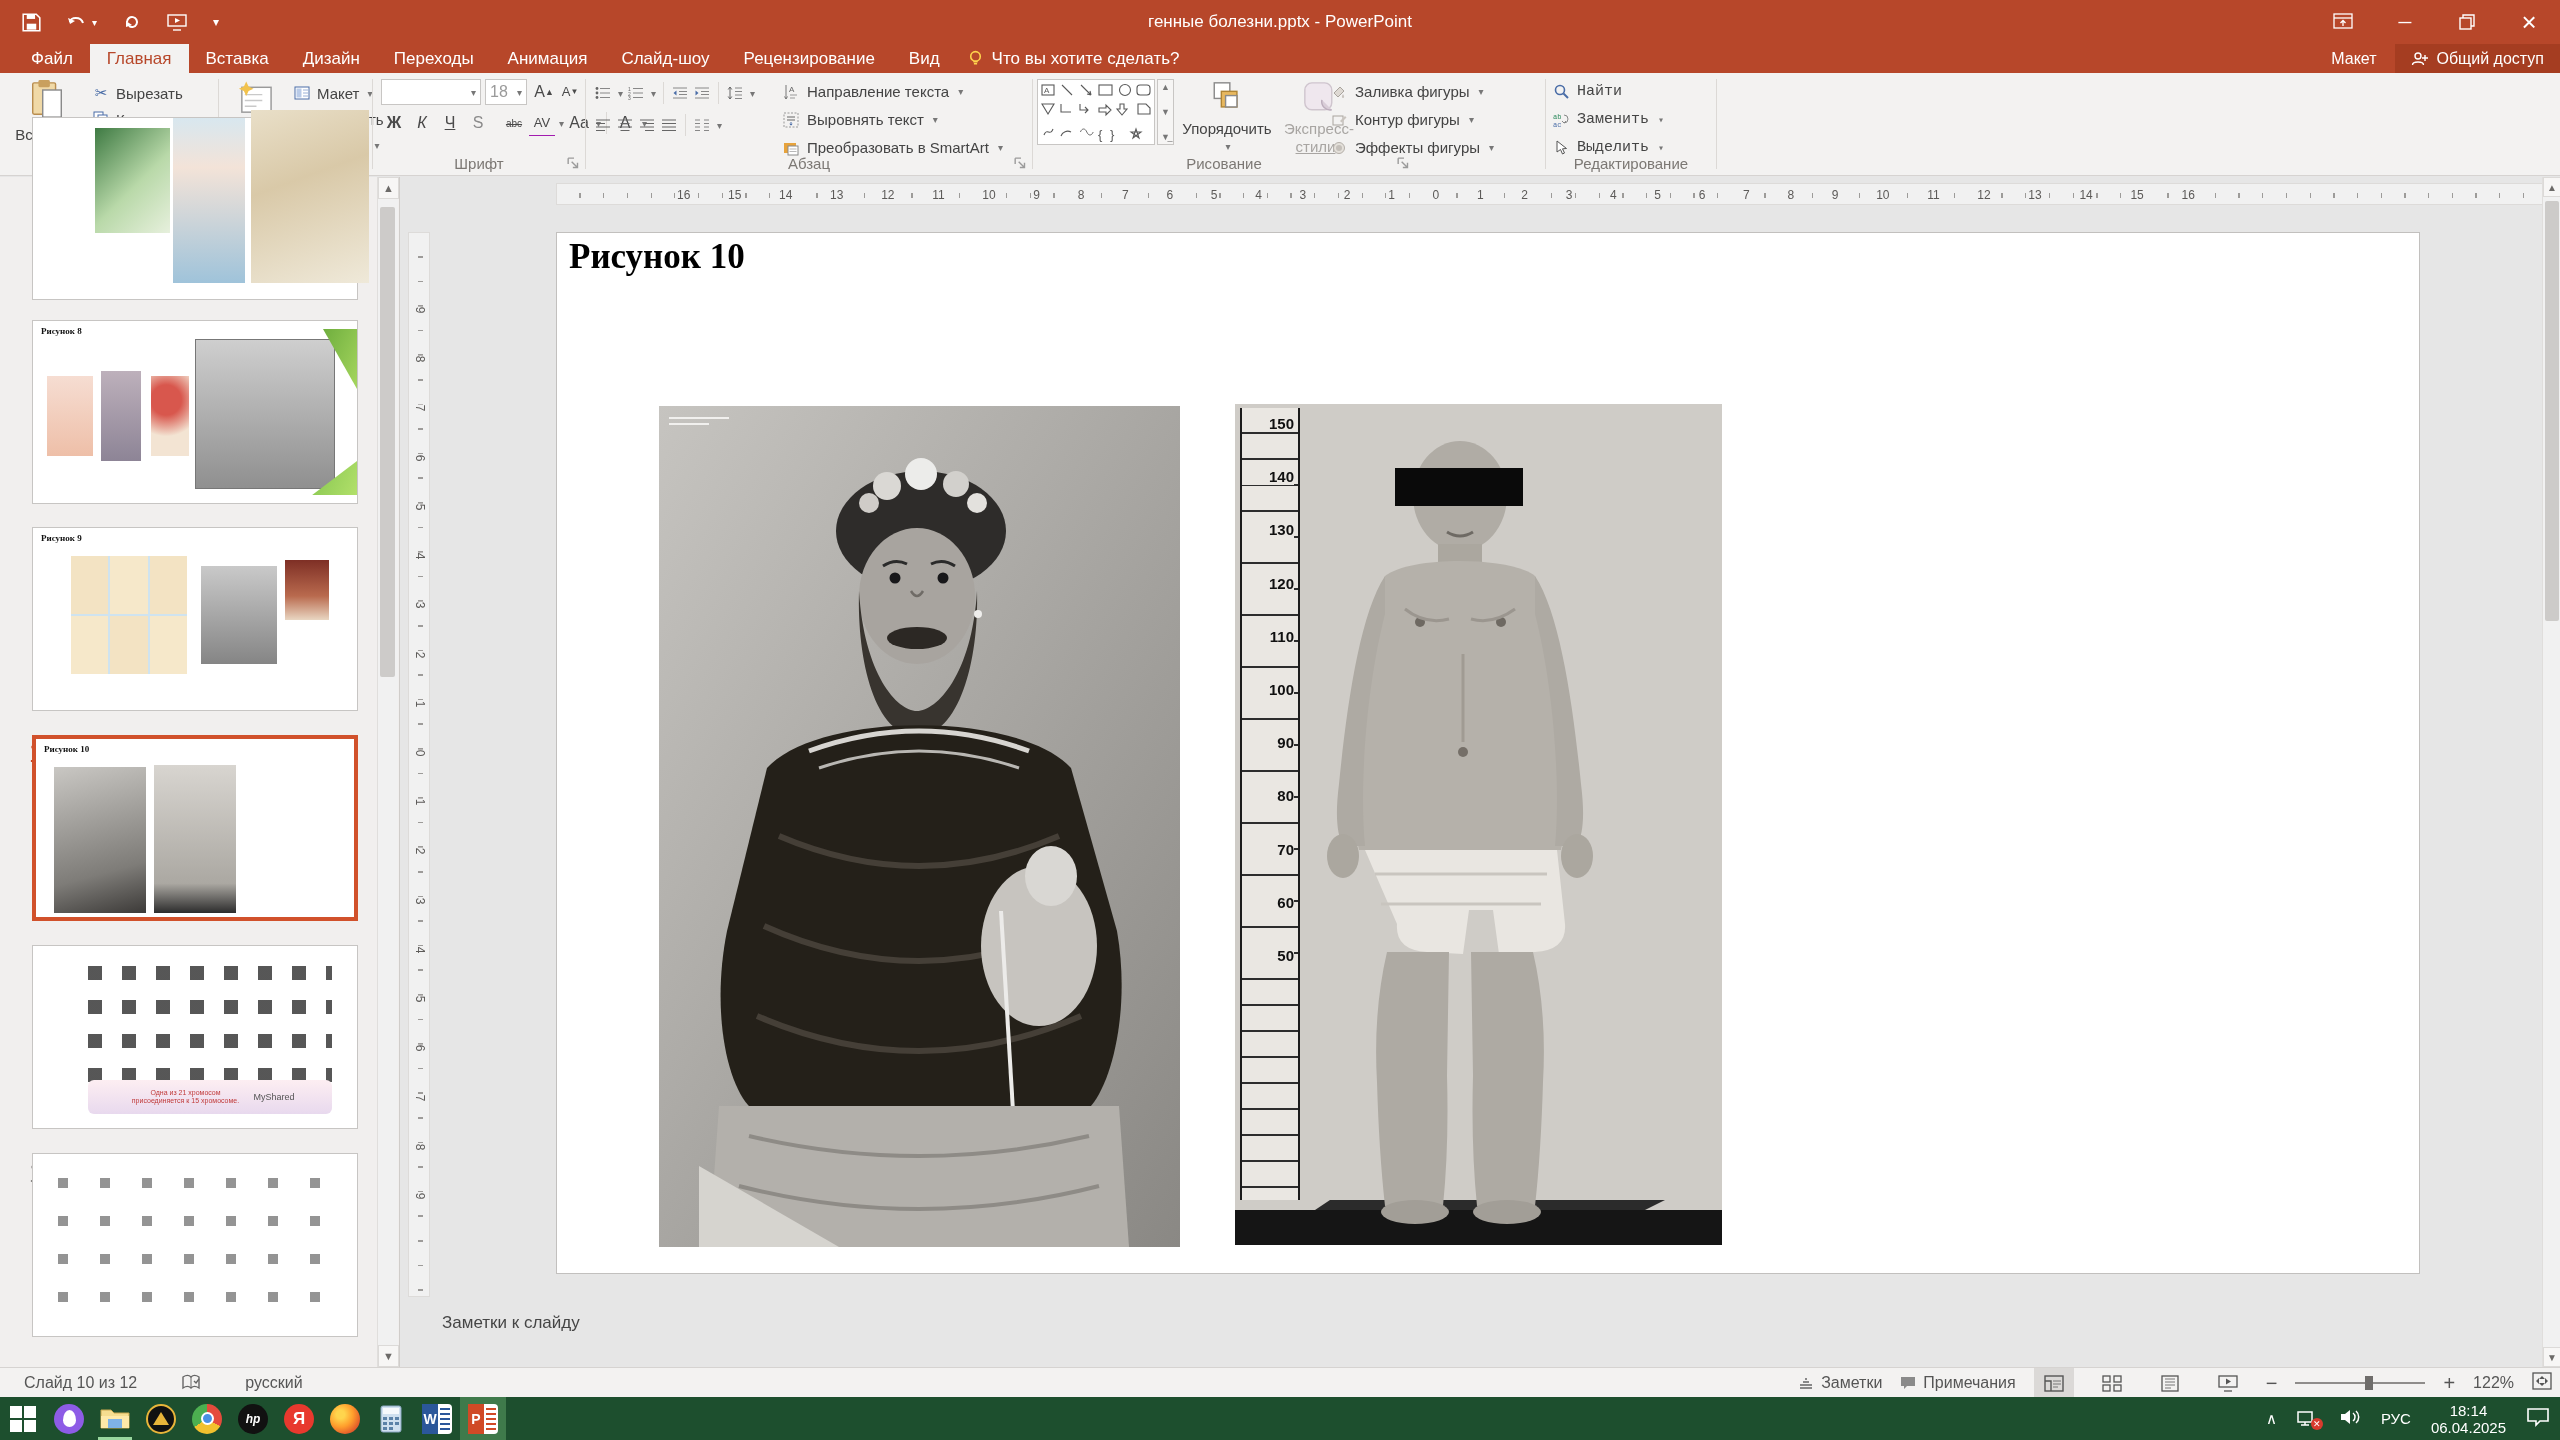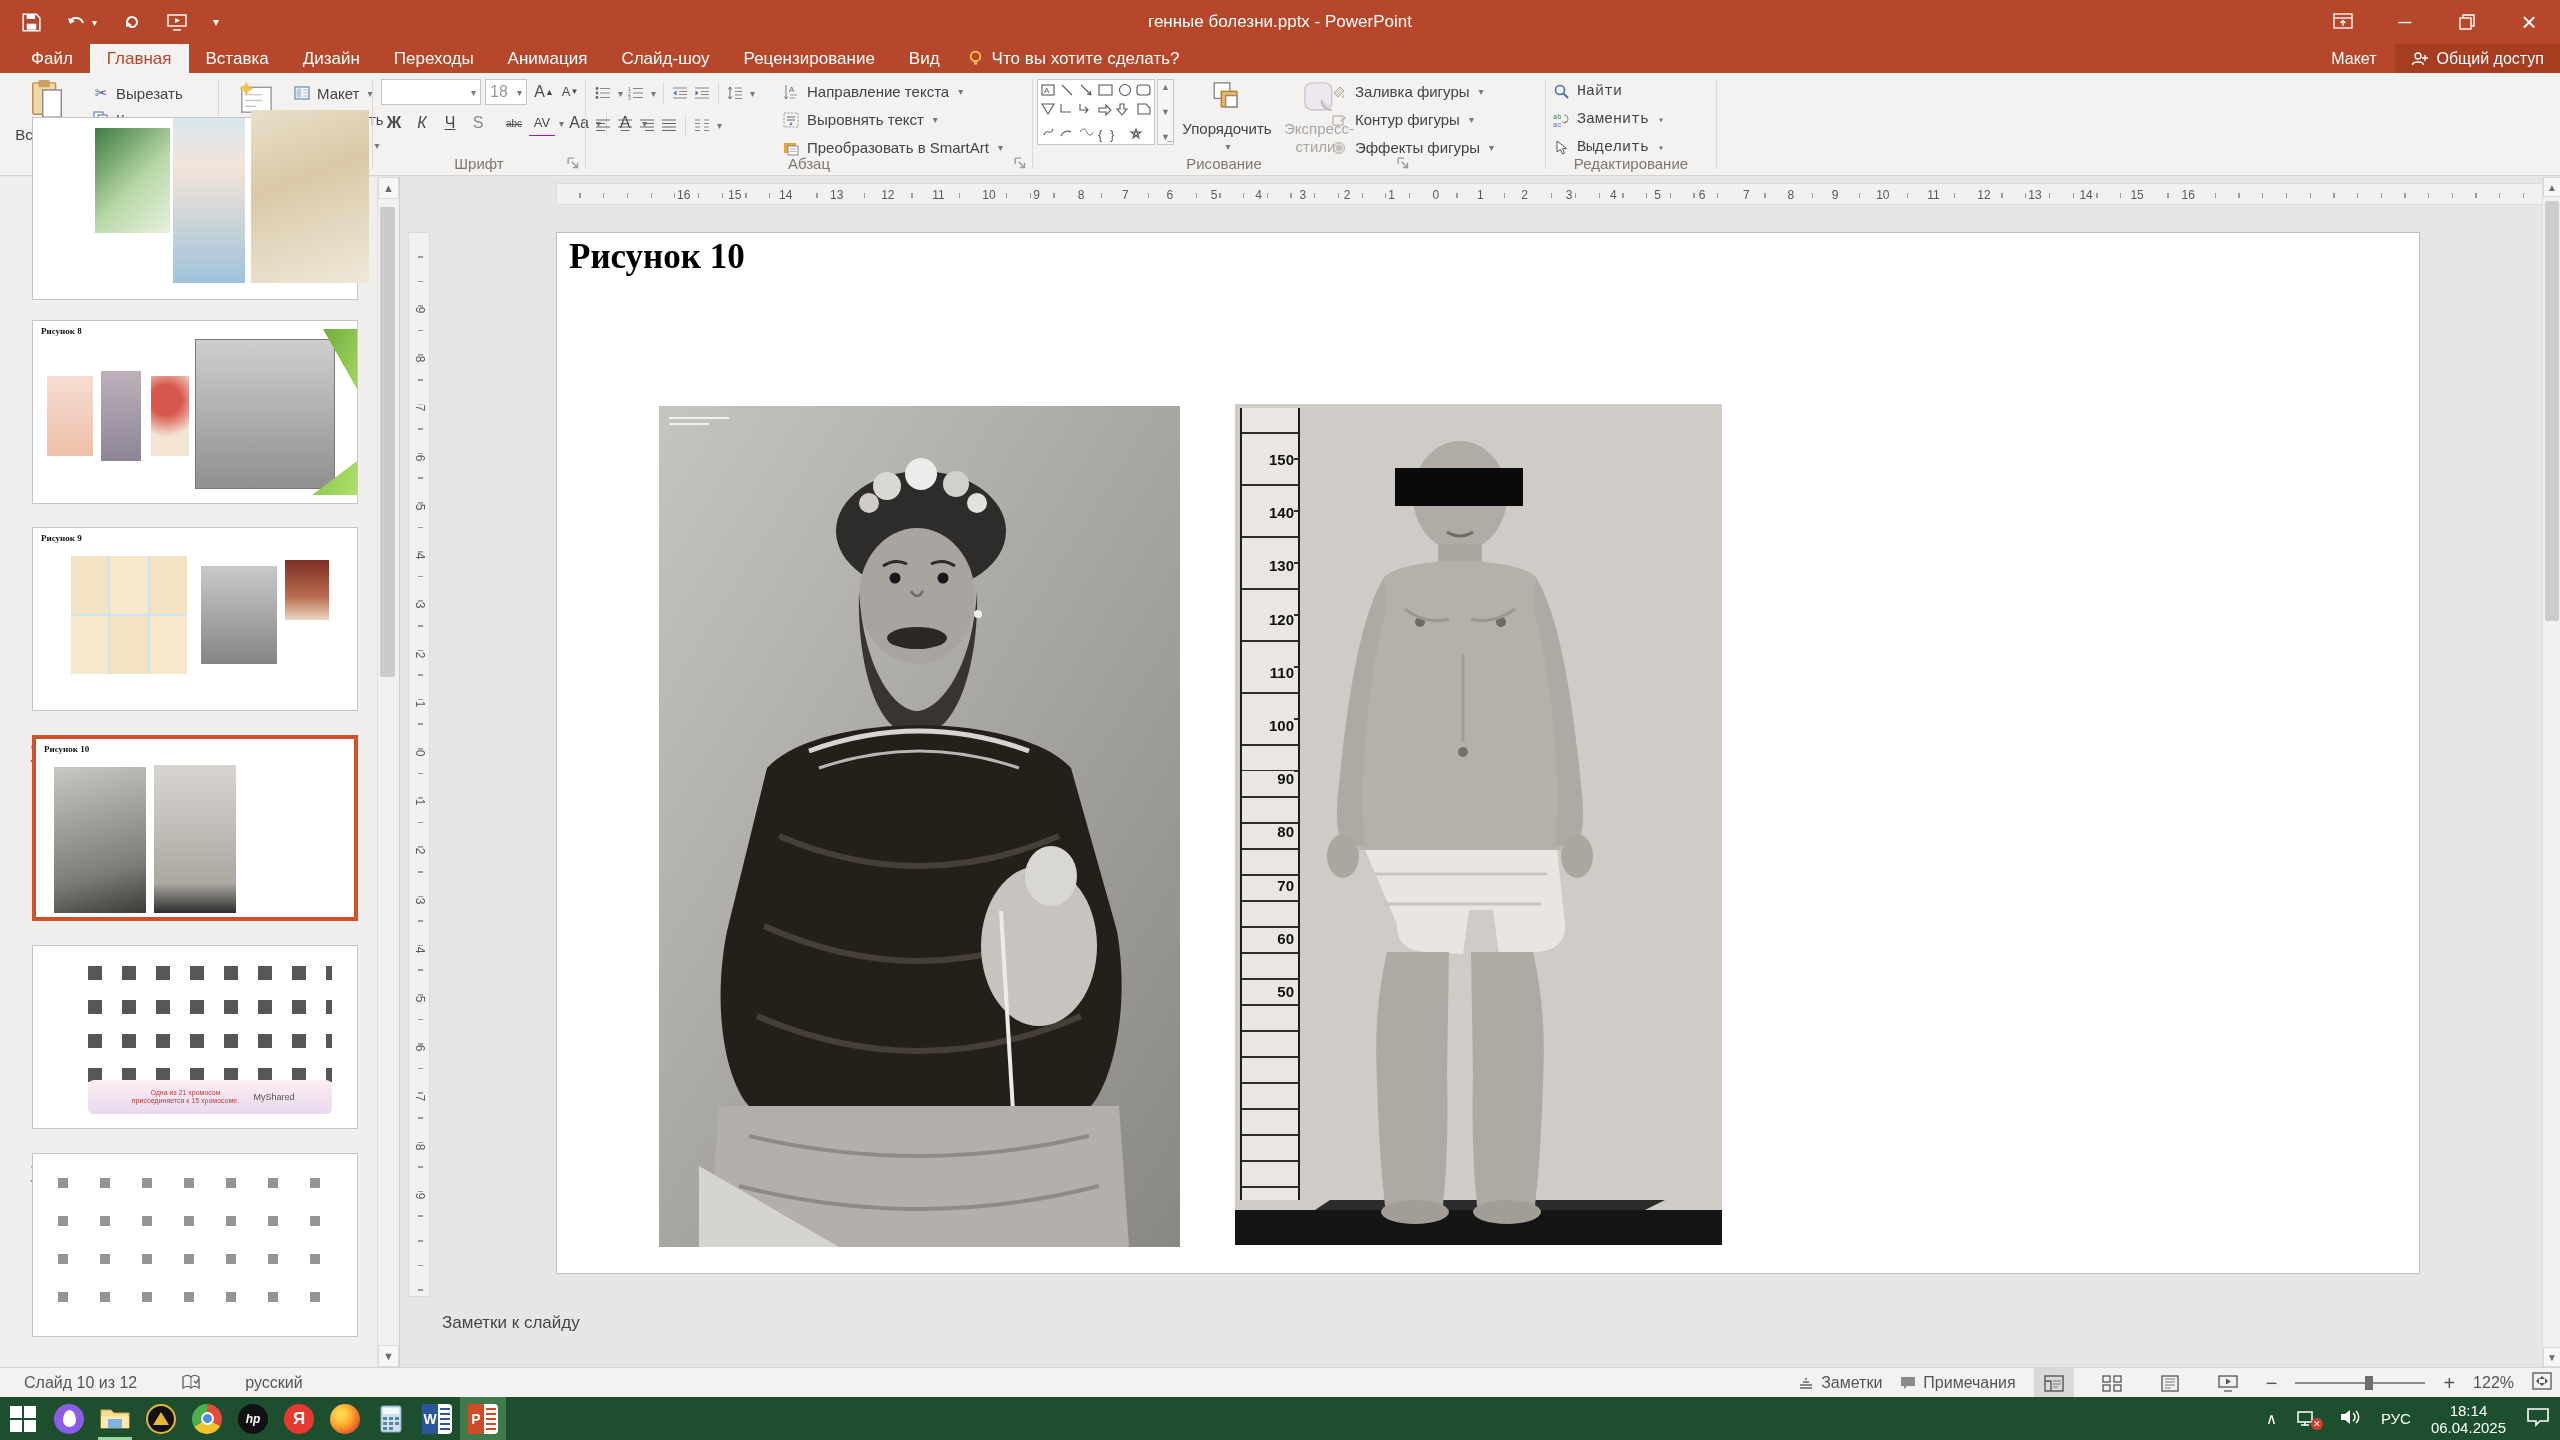--- a/index.html
+++ b/index.html
@@ -70,21 +70,21 @@
   .vruler .nums { position:absolute; top:70px; left:0; height:900px; width:22px; display:flex; flex-direction:column; justify-content:space-between; align-items:center; }
   .vruler .nums span { font-size:12px; color:#5c5a58; background:#f1f1f1; transform:rotate(90deg); }
 
   
   .slide { position:absolute; left:556px; top:55px; width:1864px; height:1042px; background:#fff; border:1px solid #c2c0be; }
   .slide-title { position:absolute; left:12px; top:4px; font-family:"Liberation Serif", serif; font-weight:bold; font-size:35px; color:#000; }
   .photo { position:absolute; overflow:hidden; }
   .photo svg { display:block; }
   .scalecol { position:absolute; left:5px; top:4px; width:60px; height:792px; background:#eae7e2; border-left:2px solid #1c1c1c; border-right:2px solid #1c1c1c;
               background-image:repeating-linear-gradient(to bottom, transparent 0 24px, #2d2d2d 24px 26px); }
-  .scalecol .nums { position:absolute; left:0; top:8px; width:52px; height:548px; display:flex; flex-direction:column; justify-content:space-between;margin-top:36px; }
+  .scalecol .nums { position:absolute; left:0; top:8px; width:52px; height:548px; display:flex; flex-direction:column; justify-content:space-between; }
   .scalecol .nums span { font-size:15px; font-weight:bold; color:#101010; text-align:right; background:#eae7e2; line-height:16px; }
 
   .notes { position:absolute; left:401px; top:1108px; right:18px; height:82px; }
   .notes-ph { position:absolute; left:41px; top:28px; font-size:17px; color:#454545; }
 
   .mscroll { position:absolute; right:0; top:0; width:18px; height:1190px; background:#f1f1f1; border-left:1px solid #e0dedc; }
   .mscroll .arrowbox { position:absolute; left:0; width:18px; height:20px; color:#6c6a68; font-size:10px; display:flex; align-items:center; justify-content:center; background:#f7f6f5; border:1px solid #dcdad8; }
   .mthumb { position:absolute; left:2px; width:14px; background:#cdcbc9; border-radius:2px; }
 
   
@@ -478,21 +478,21 @@
       <span class="dd">▾</span>
     </div>
     <div class="bigbtn grayed" style="left:244px; width:84px;">
       <span class="bicon">
         <svg width="34" height="34" viewBox="0 0 24 24">
             <rect x="2" y="2" width="19" height="19" rx="5" fill="#efe7ee" stroke="#cfc5ce"></rect>
             <path d="M14 14 a6 6 0 0 0 7 7" fill="#d9cdd8" stroke="#bdaebd"></path>
           </svg>
       </span>
       <span>Экспресс-</span>
-      <span style="display:flex;align-items:center;">
+      <span style="display:flex;align-items:center;text-decoration:underline;">
           <span>стили</span>
           <span class="dd">▾</span>
         </span>
     </div>
 
     <div style="position:absolute; left:330px; top:6px;"></div>
 
     <div class="glabel">Рисование</div>
     <svg class="launcher" viewBox="0 0 12 12">
         <path d="M1 1 h5 M1 1 v5 M4 4 l5 5 M9 5 v4 h-4" fill="none" stroke="#777" stroke-width="1.2"></path>

